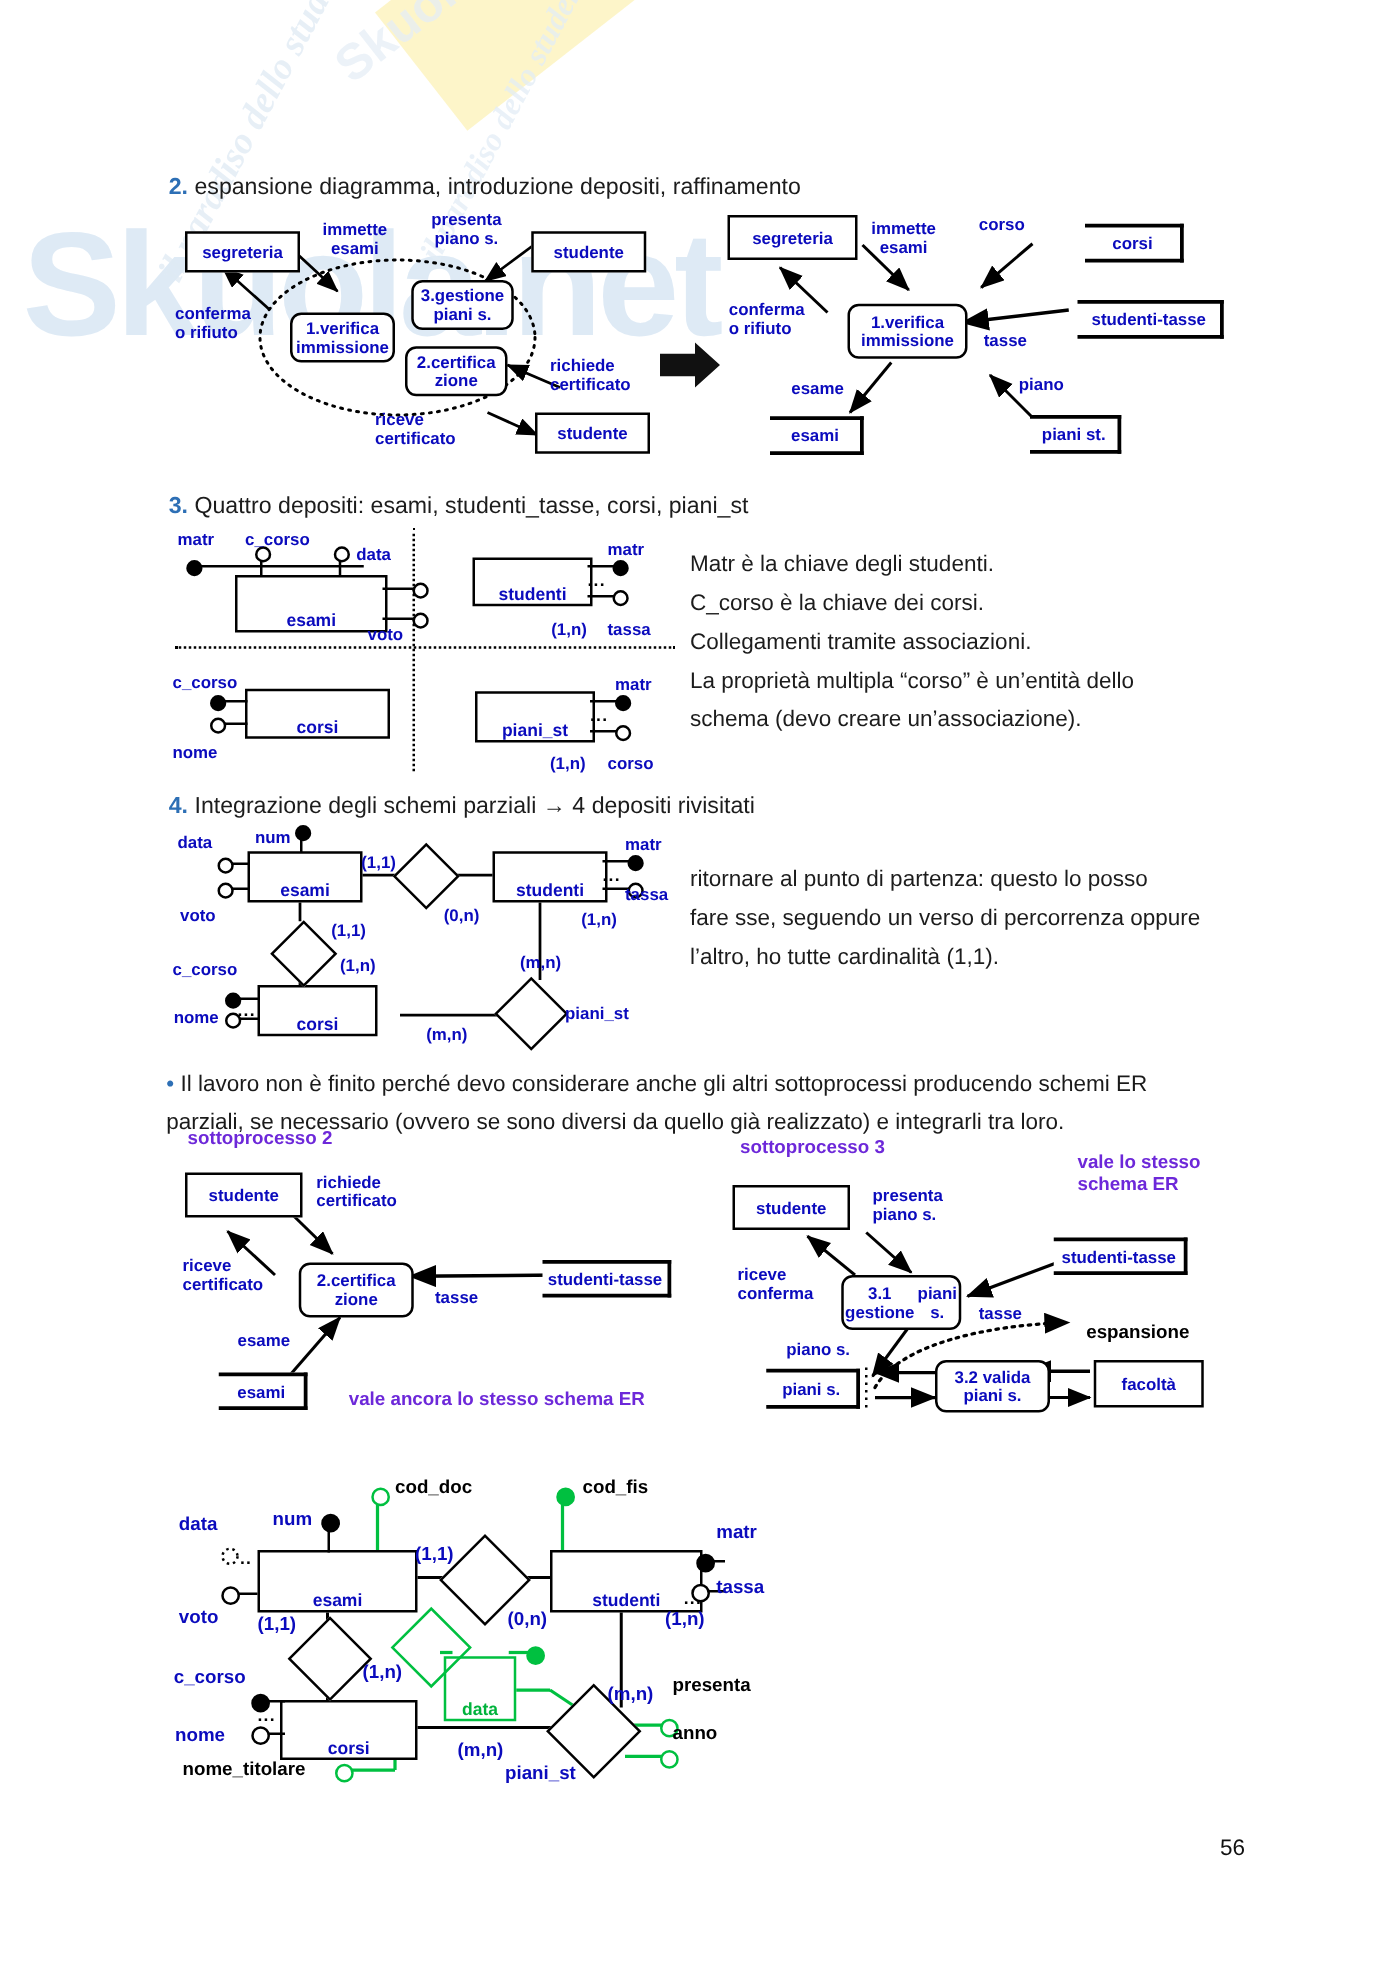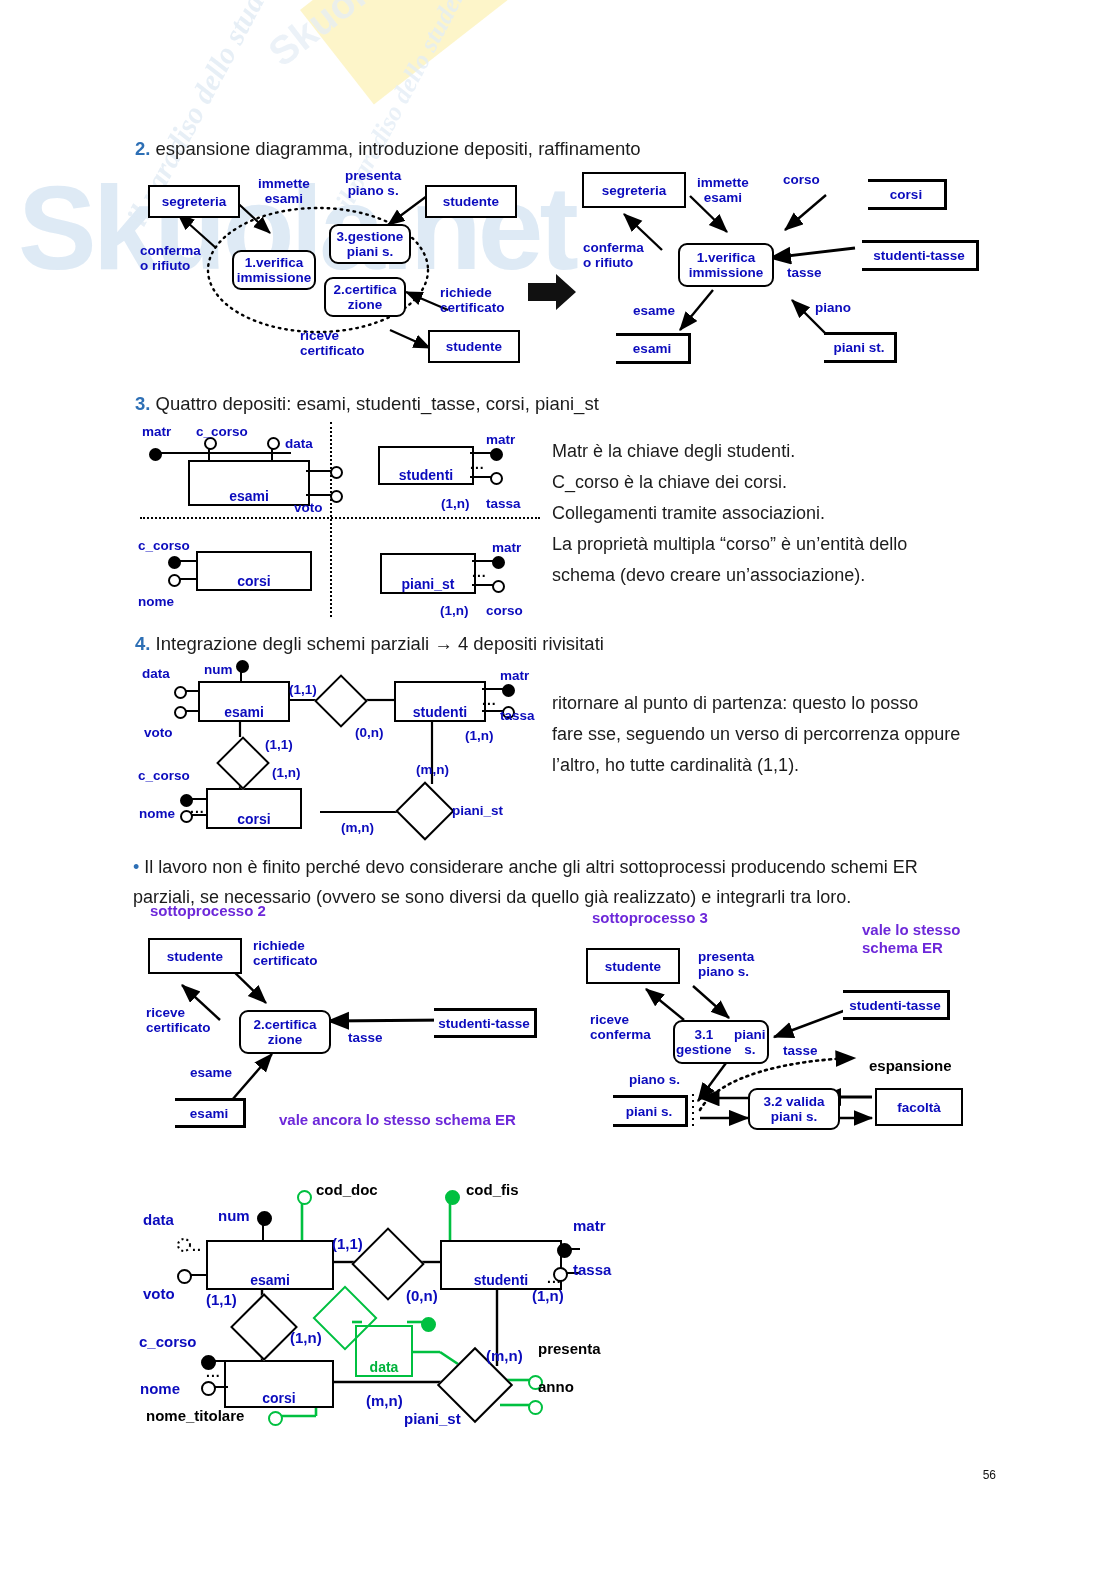--- a/index.html
+++ b/index.html
@@ -92,21 +92,21 @@
   
   .ln{position:absolute;background:#000;}
   
   .att{position:absolute;width:9px;height:9px;border-radius:50%;border:2px solid #000;background:#fff;}
   .att.full{background:#000;}
   .att.grn{border-color:#00c040;}
   .att.grn.full{background:#00c040;border-color:#00c040;}
   .dots{position:absolute;color:#000;font-size:14px;font-weight:bold;letter-spacing:1px;}
 
   .arrowsvg{position:absolute;left:0;top:0;overflow:visible;}
-  .pgnum{position:absolute;right:120px;top:1468px;font-size:12px;color:#111;}
+  .pgnum{position:absolute;right:120px;top:1468px;font-size:18px;color:#111;}
   .hr-dot{position:absolute;border-top:2px dotted #000;}
   .vr-dot{position:absolute;border-left:2px dotted #000;}
 </style>
 </head>
 <body>
 
 <div class="page">
 
   <div class="wm wm-band"></div>
   <div class="wm wm-text wm-big">Skuola.net</div>

